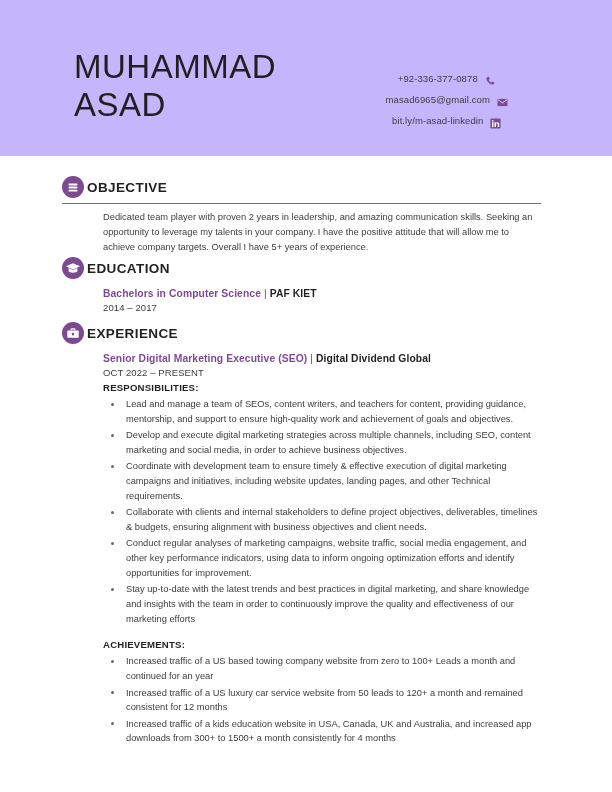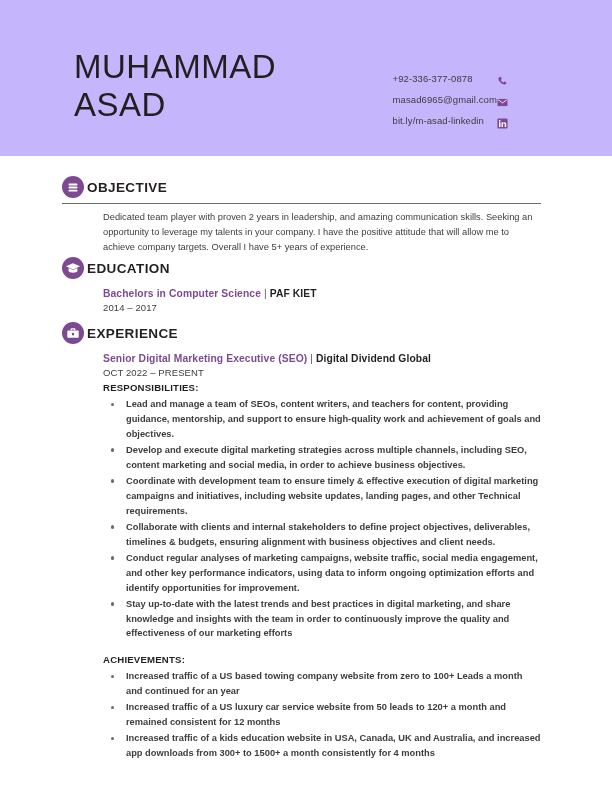--- a/index.html
+++ b/index.html
@@ -41,22 +41,22 @@
 
   .contact-block {
     position: absolute;
     right: 104px;
     top: 70px;
     text-align: right;
   }
   .contact-row {
     display: flex;
     align-items: center;
-    justify-content: space-between;
-    gap: 0;
+    justify-content: center;
+    gap: 7px;
     height: 16px;
     margin-bottom: 5px;
   }
   .contact-text {
     font-size: 9.5px;
     color: #3d3d3d;
     letter-spacing: 0.1px;
     white-space: nowrap;
   }
   .contact-ico {
@@ -132,21 +132,20 @@
     font-weight: bold;
     color: #231f20;
     margin-top: 4px;
     letter-spacing: 0.2px;
   }
 
   ul.bullets {
     list-style: none;
     margin: 4px 0 0 0;
     padding: 0 0 0 64px;
-    font-weight: bold;
   }
   ul.bullets li {
     position: relative;
     font-size: 9.3px;
     line-height: 14.8px;
     color: #3d3d3d;
     margin-bottom: 1.5px;
     width: 415px;
   }
   ul.bullets li::before {

